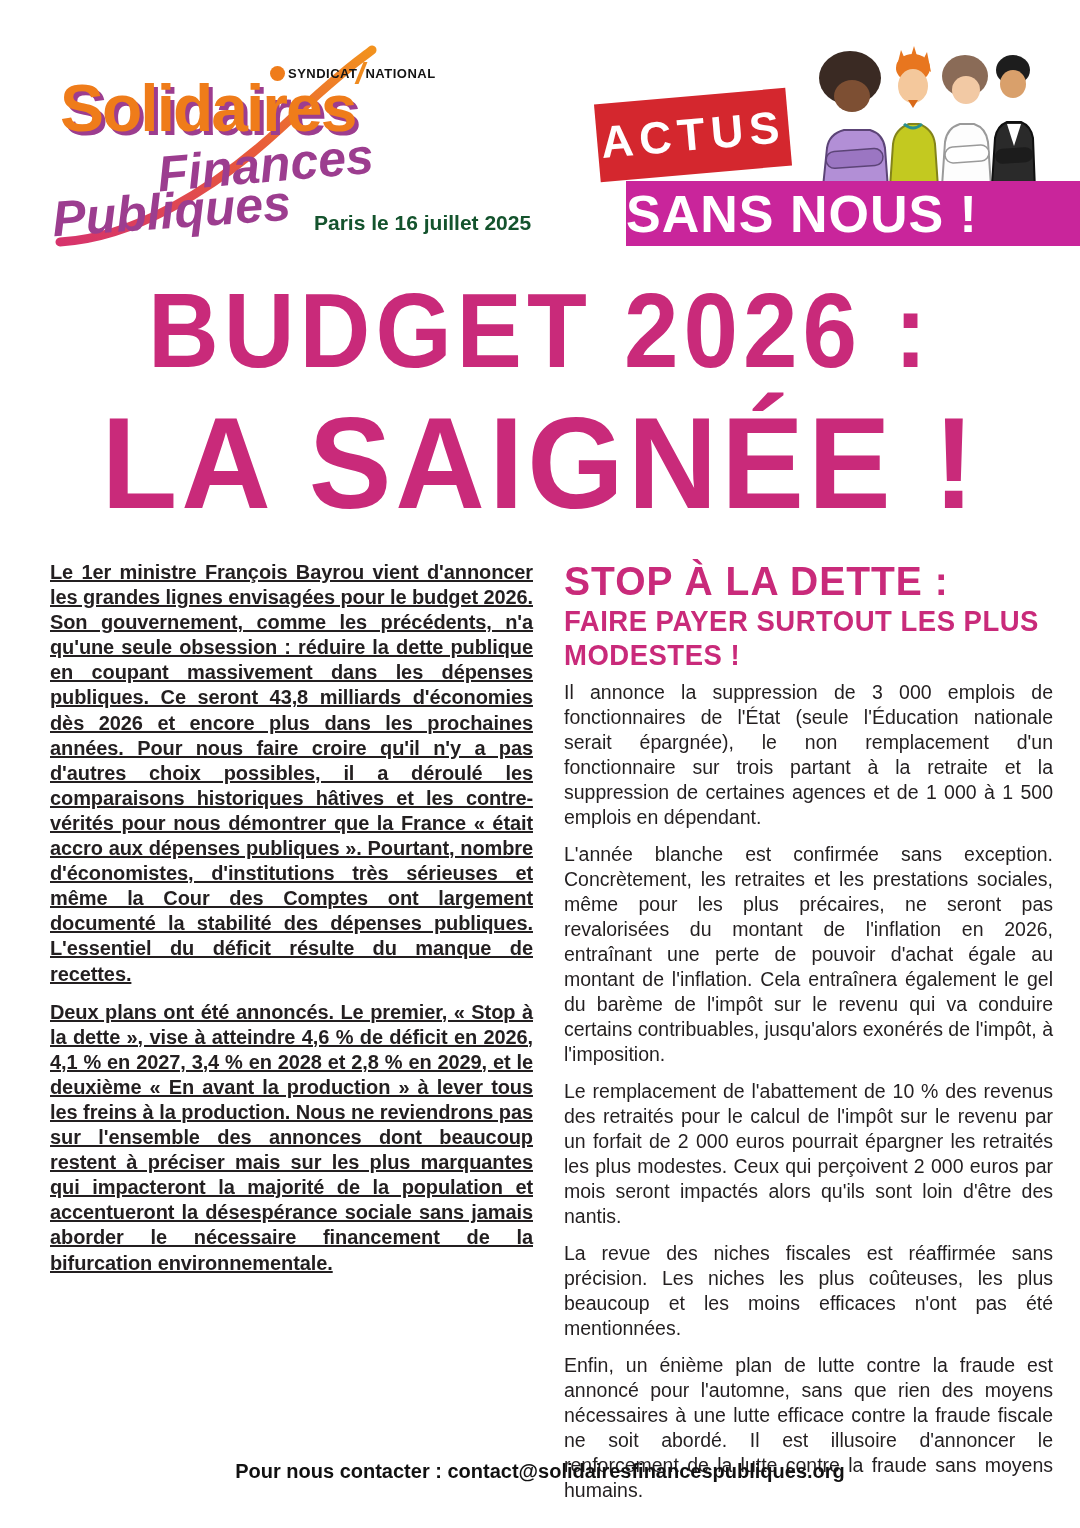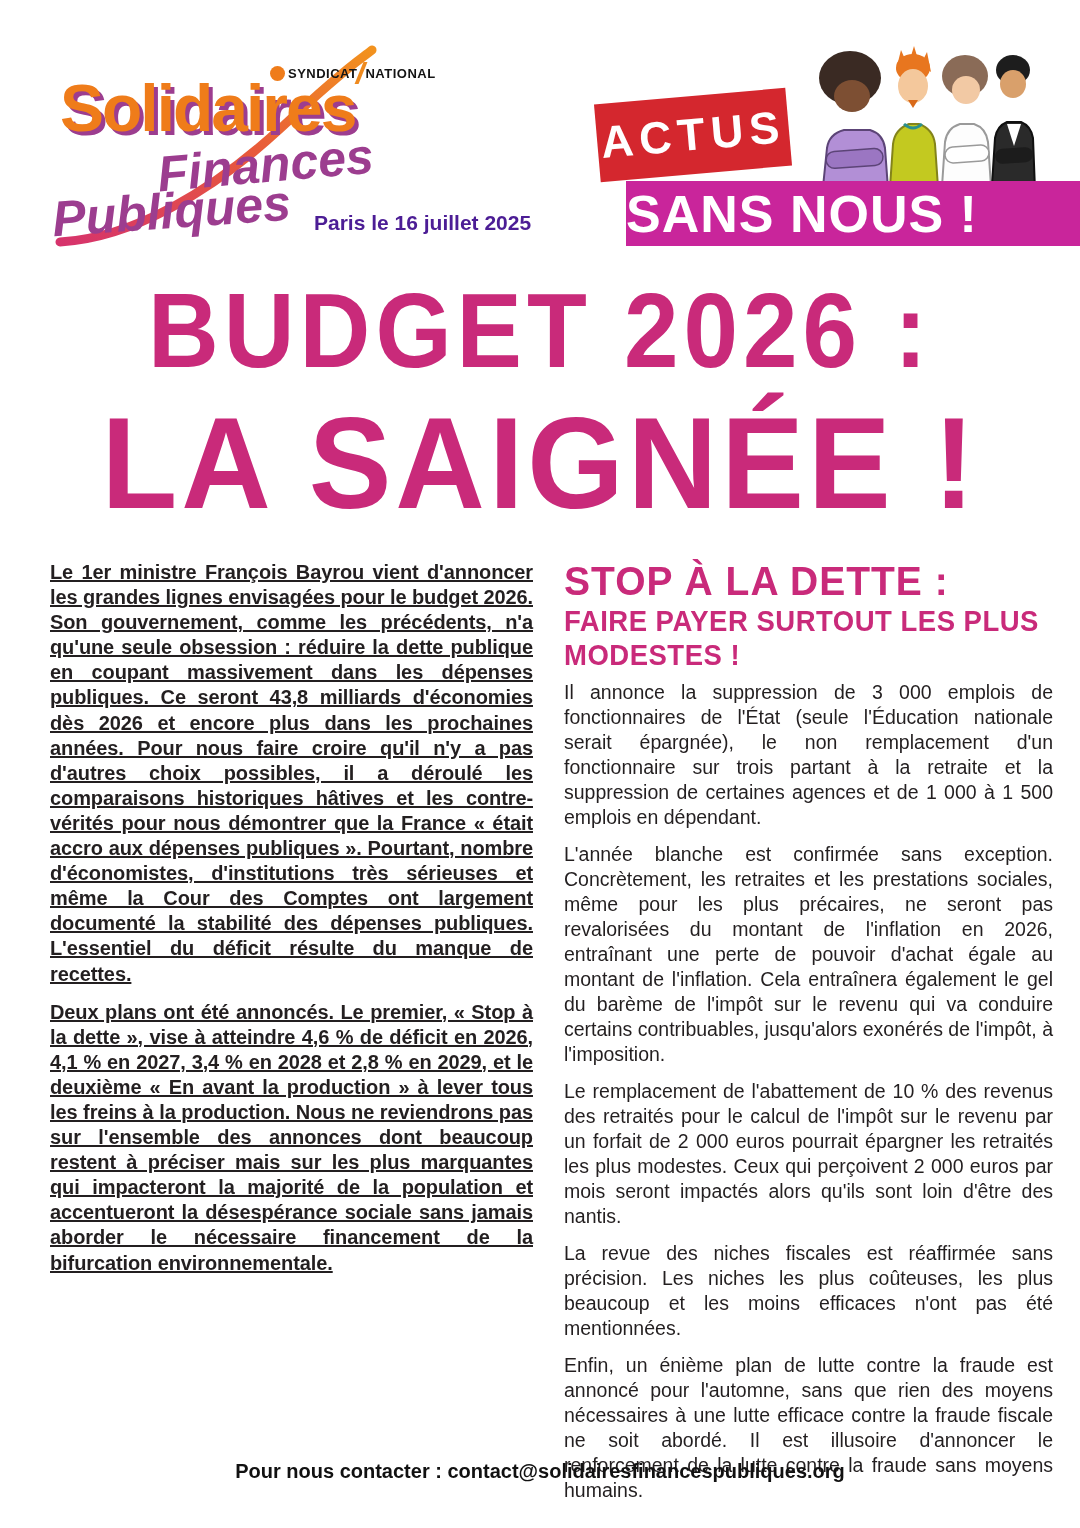--- a/index.html
+++ b/index.html
@@ -30,21 +30,21 @@
     font-size:50px; font-weight:700; font-style:italic;
     color:#9c3d8f; transform:rotate(-5deg);
   }
   .logo-publiques {
     position:absolute; left:0px; top:132px;
     font-size:50px; font-weight:700; font-style:italic;
     color:#9c3d8f; transform:rotate(-4deg);
   }
   .dateline {
     position:absolute; left:314px; top:211px;
-    font-size:21px; font-weight:700; color:#4c1d95;
+    font-size:21px; font-weight:700; color:#14532d;
   }
 
   
   .actus-banner {
     position:absolute; left:597px; top:96px; width:192px; height:78px;
     background:#d4272e; transform:rotate(-5deg);
     display:flex; align-items:center; justify-content:center;
     color:#fff; font-size:45px; font-weight:900; letter-spacing:6px;
     z-index:3;
   }

